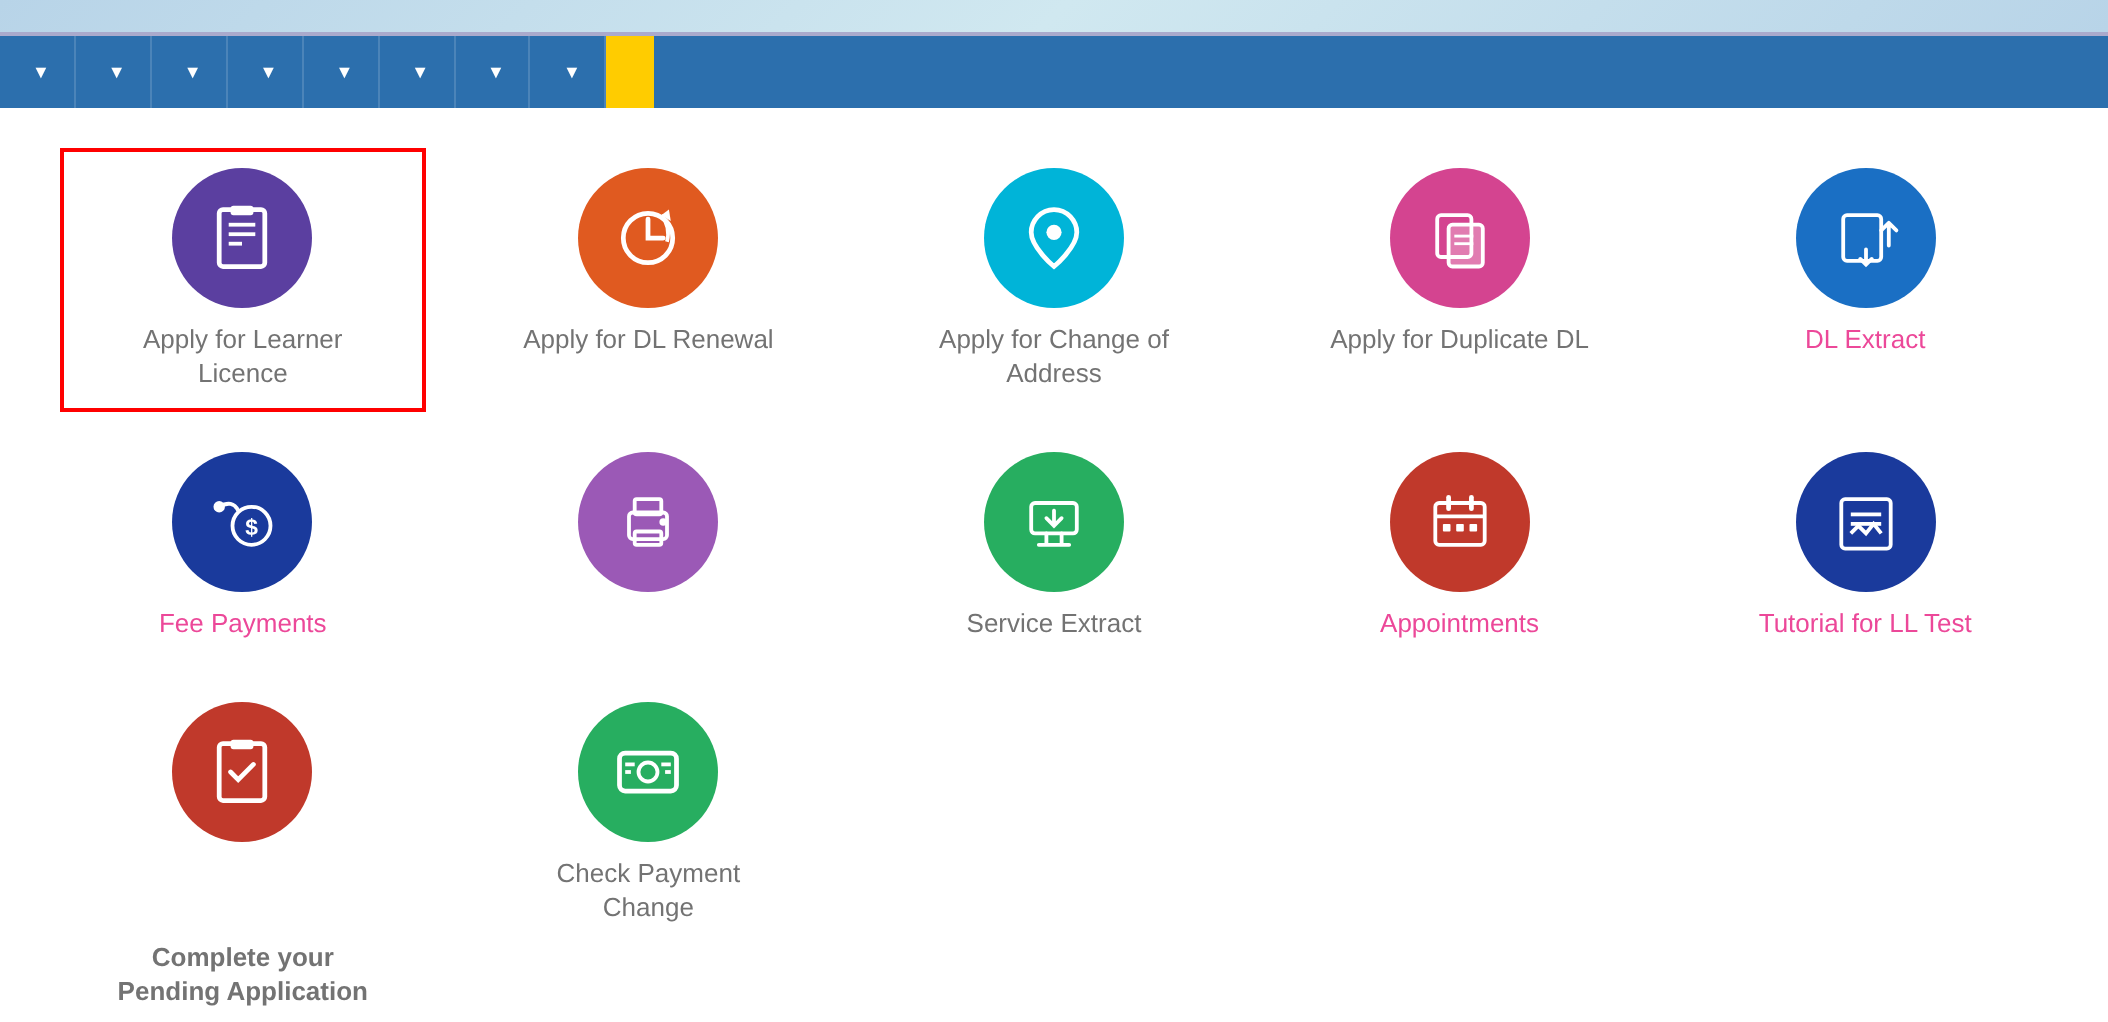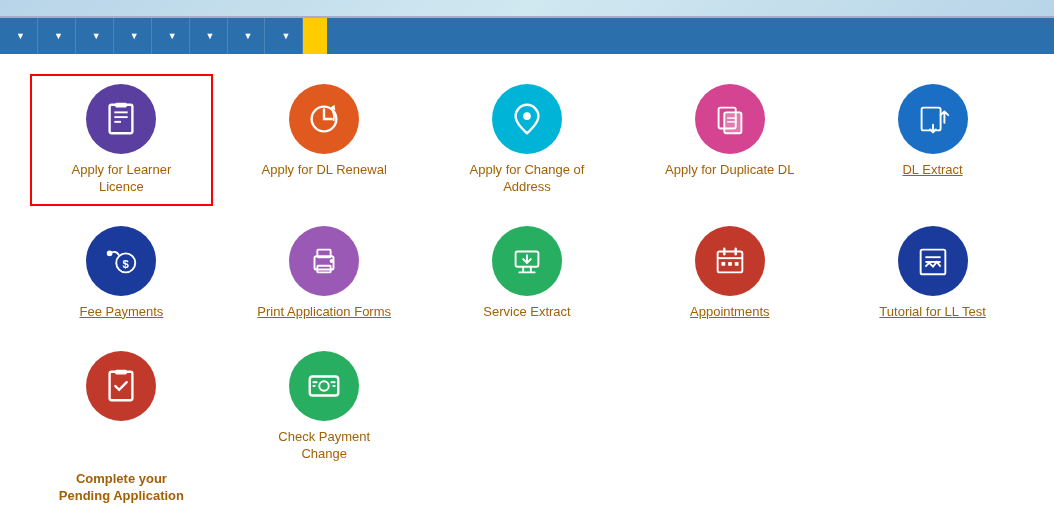--- a/index.html
+++ b/index.html
@@ -81,26 +81,26 @@
       height: 70px;
       border-radius: 50%;
       display: flex;
       align-items: center;
       justify-content: center;
       flex-shrink: 0;
     }
 
     .icon-label {
       font-size: 13px;
-      color: #a16207;
+      color: #737373;
       line-height: 1.3;
       max-width: 140px;
     }
 
-    .icon-label.blue { color: #a16207; text-decoration: underline; }
+    .icon-label.blue { color: #ec4899; }
     .icon-label.bold { font-weight: bold; margin-top: 42px; }
 
     
     .icon-circle svg {
       width: 38px;
       height: 38px;
       fill: white;
     }
   </style>
 </head>
@@ -216,21 +216,20 @@
       </div>
       <div class="icon-item">
         <div class="icon-circle" style="background: rgb(155, 89, 182);">
           <svg viewBox="0 0 40 40">
             <rect x="10" y="15" width="20" height="14" rx="2" fill="none" stroke="white" stroke-width="2"></rect>
             <rect x="13" y="8" width="14" height="8" rx="1" fill="none" stroke="white" stroke-width="2"></rect>
             <rect x="13" y="25" width="14" height="7" rx="1" fill="none" stroke="white" stroke-width="2"></rect>
             <circle cx="28" cy="20" r="2" fill="white"></circle>
           </svg>
         </div>
-        <span class="icon-label blue">Print Application Forms</span>
       </div>
       <div class="icon-item">
         <div class="icon-circle" style="background: rgb(39, 174, 96);">
           <svg viewBox="0 0 40 40">
             <rect x="8" y="10" width="24" height="16" rx="2" fill="none" stroke="white" stroke-width="2"></rect>
             <path d="M16 26 L16 32 M24 26 L24 32 M12 32 L28 32" stroke="white" stroke-width="2" fill="none" stroke-linecap="round"></path>
             <path d="M20 14 L20 22 M16 18 L20 22 L24 18" stroke="white" stroke-width="2" fill="none" stroke-linecap="round"></path>
           </svg>
         </div>
         <span class="icon-label">Service Extract</span>

